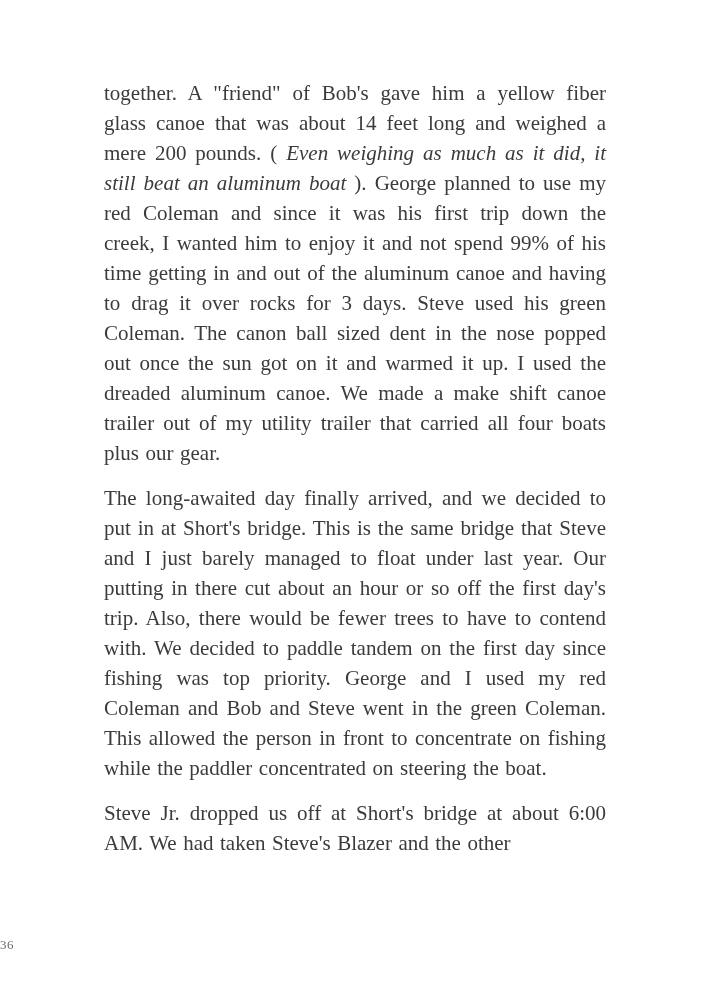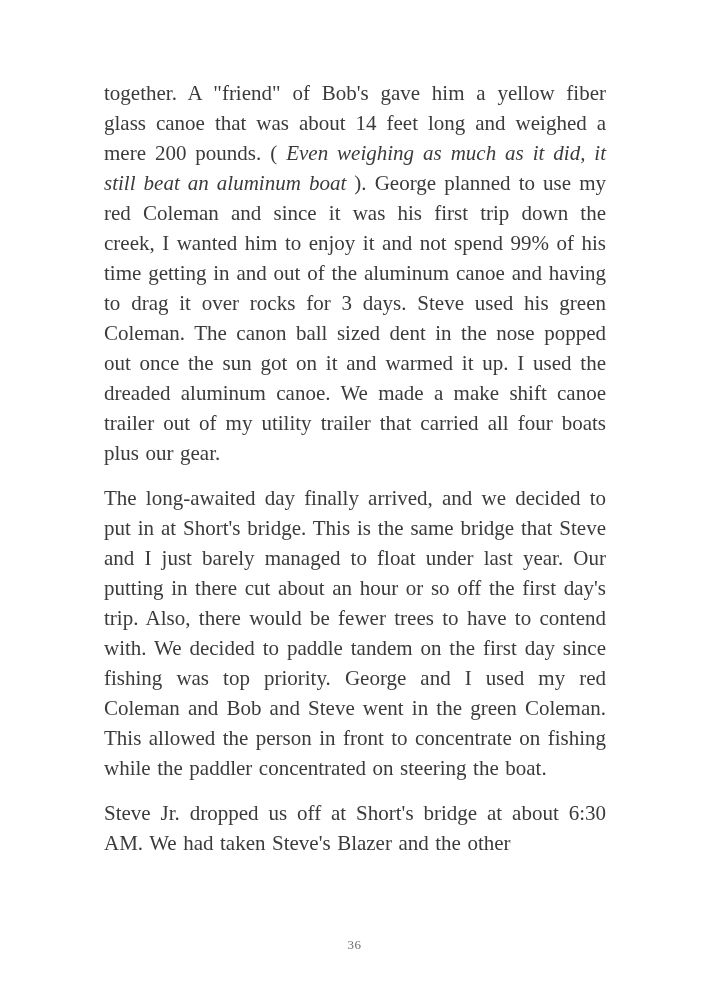--- a/index.html
+++ b/index.html
@@ -29,29 +29,28 @@
     text-align: justify;
     margin: 0 0 15px 0;
     word-spacing: 0.06em;
   }
   .italic { font-style: italic; }
   .page-number {
     position: absolute;
     top: 937px;
     left: 0;
     width: 709px;
-    text-align: center;
     font-size: 13px;
     color: #6a6a6a;
     letter-spacing: 0.5px;
   }
 </style>
 </head>
 <body>
 
 <div class="page">
   <div class="text-block">
     <p><span>together. A "friend" of Bob's gave him a yellow fiber glass canoe that was about 14 feet long and weighed a mere 200 pounds. ( </span><span class="italic">Even weighing as much as it did, it still beat an aluminum boat</span><span> ). George planned to use my red Coleman and since it was his first trip down the creek, I wanted him to enjoy it and not spend 99% of his time getting in and out of the aluminum canoe and having to drag it over rocks for 3 days. Steve used his green Coleman. The canon ball sized dent in the nose popped out once the sun got on it and warmed it up. I used the dreaded aluminum canoe. We made a make shift canoe trailer out of my utility trailer that carried all four boats plus our gear.</span></p>
     <p>The long-awaited day finally arrived, and we decided to put in at Short's bridge. This is the same bridge that Steve and I just barely managed to float under last year. Our putting in there cut about an hour or so off the first day's trip. Also, there would be fewer trees to have to contend with. We decided to paddle tandem on the first day since fishing was top priority. George and I used my red Coleman and Bob and Steve went in the green Coleman. This allowed the person in front to concentrate on fishing while the paddler concentrated on steering the boat.</p>
-    <p>Steve Jr. dropped us off at Short's bridge at about 6:30 AM. We had taken Steve's Blazer and the other</p>
+    <p>Steve Jr. dropped us off at Short's bridge at about 6:00 AM. We had taken Steve's Blazer and the other</p>
   </div>
   <div class="page-number">36</div>
 </div>
 
 </body></html>

